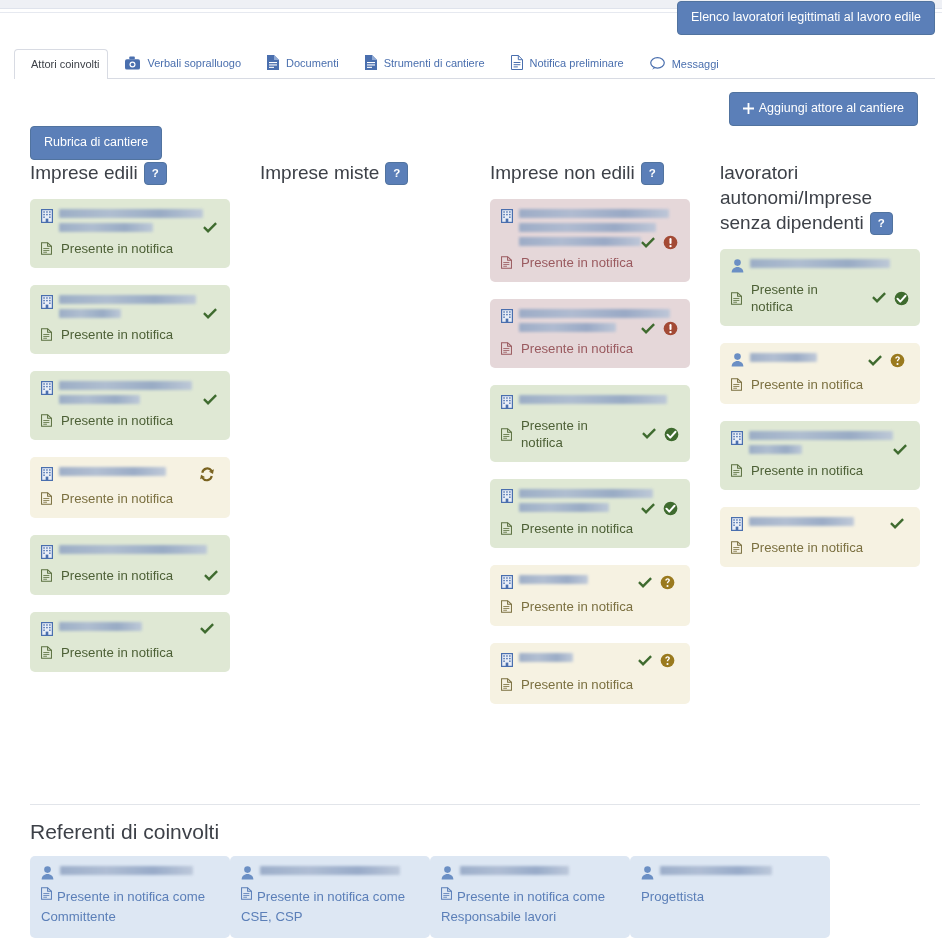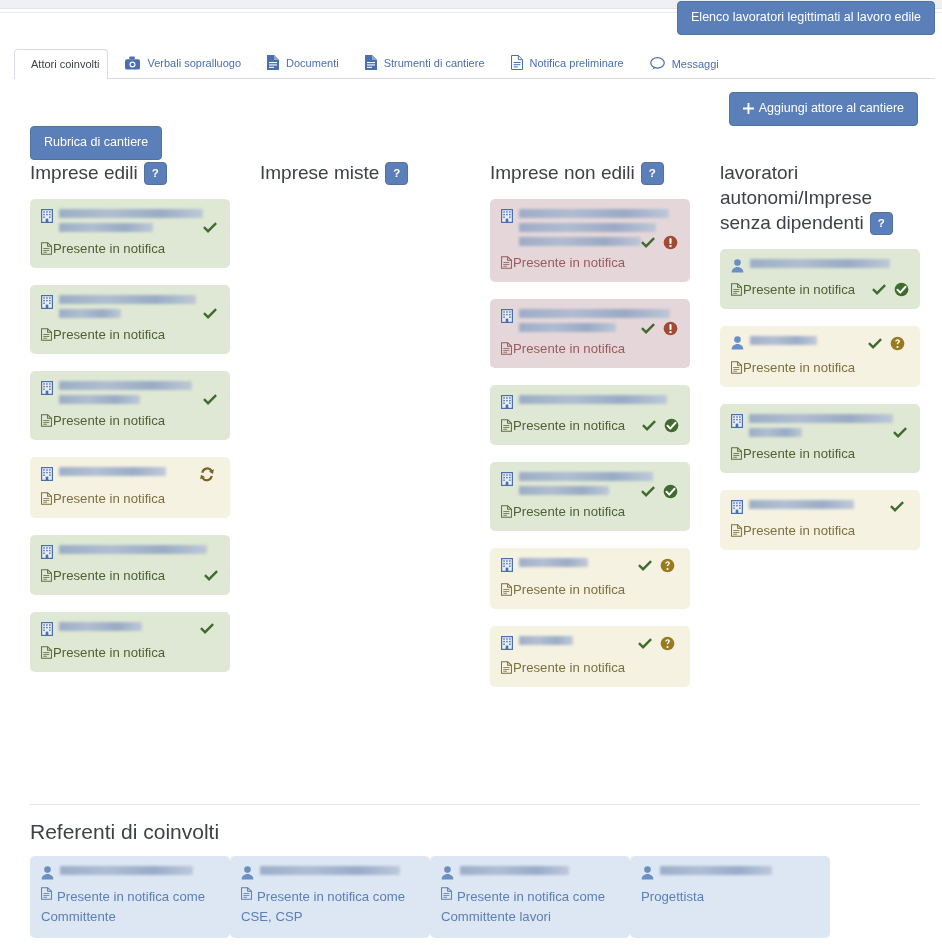--- a/index.html
+++ b/index.html
@@ -152,21 +152,21 @@
     margin-bottom: 5px;
     background: linear-gradient(90deg,#93a6c4 0%, #a9b8d0 35%, #8fa3c3 70%, #b9c5d8 100%);
     filter: blur(1.6px);
     opacity: .88;
   }
   .rline:last-child { margin-bottom: 0; }
 
   .card-sub {
     display: flex;
     align-items: center;
-    gap: 1px;
+    gap: 9px;
     font-size: 13.2px;
     margin-top: 8px;
     line-height: 17px;
   }
   .card.green .card-sub, .card.green .card-sub-txt { color:#4d6036; }
   .card.pink  .card-sub, .card.pink  .card-sub-txt { color:#9a5a5f; }
   .card.cream .card-sub, .card.cream .card-sub-txt { color:#7b7040; }
   .card-sub-txt { white-space: normal; }
 
   .card-icons {
@@ -1108,21 +1108,21 @@
             <path d="M.6.6h6.6L11.4 4.6V13.4H.6z" fill="none" stroke="#5b7fb8" stroke-width="1.1"></path>
             <path d="M7.2.6v4h4.2" fill="none" stroke="#5b7fb8" stroke-width="1.1"></path>
             <rect x="2.5" y="6.6" width="6.6" height="0.9" fill="#5b7fb8"></rect>
             <rect x="2.5" y="8.6" width="6.6" height="0.9" fill="#5b7fb8"></rect>
             <rect x="2.5" y="10.6" width="4" height="0.9" fill="#5b7fb8"></rect>
           </svg>
         </span>
         <span class="txt">Presente in notifica come</span>
       </div>
       <div class="ref-sub" style="margin-top: 0px;">
-        <span>Committente lavori</span>
+        <span>Responsabile lavori</span>
       </div>
     </div>
     <div class="card blue">
       <div class="card-title">
         <span class="ic">
           <svg class="i" width="13" height="14" viewBox="0 0 13 14">
             <circle cx="6.5" cy="3.6" r="3.3" fill="#6b8fc4"></circle>
             <path d="M0.6 13.6c0-3.4 2.7-5.6 5.9-5.6s5.9 2.2 5.9 5.6z" fill="#6b8fc4"></path>
           </svg>
         </span>

